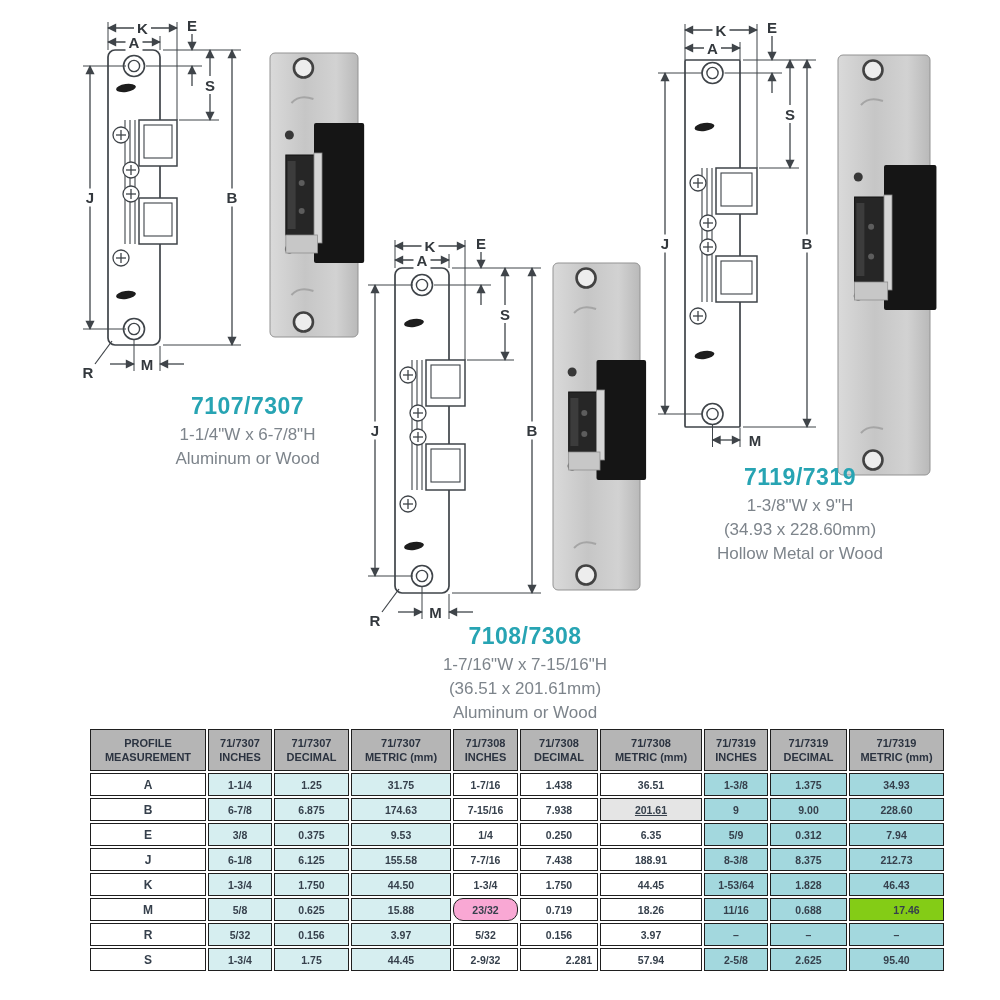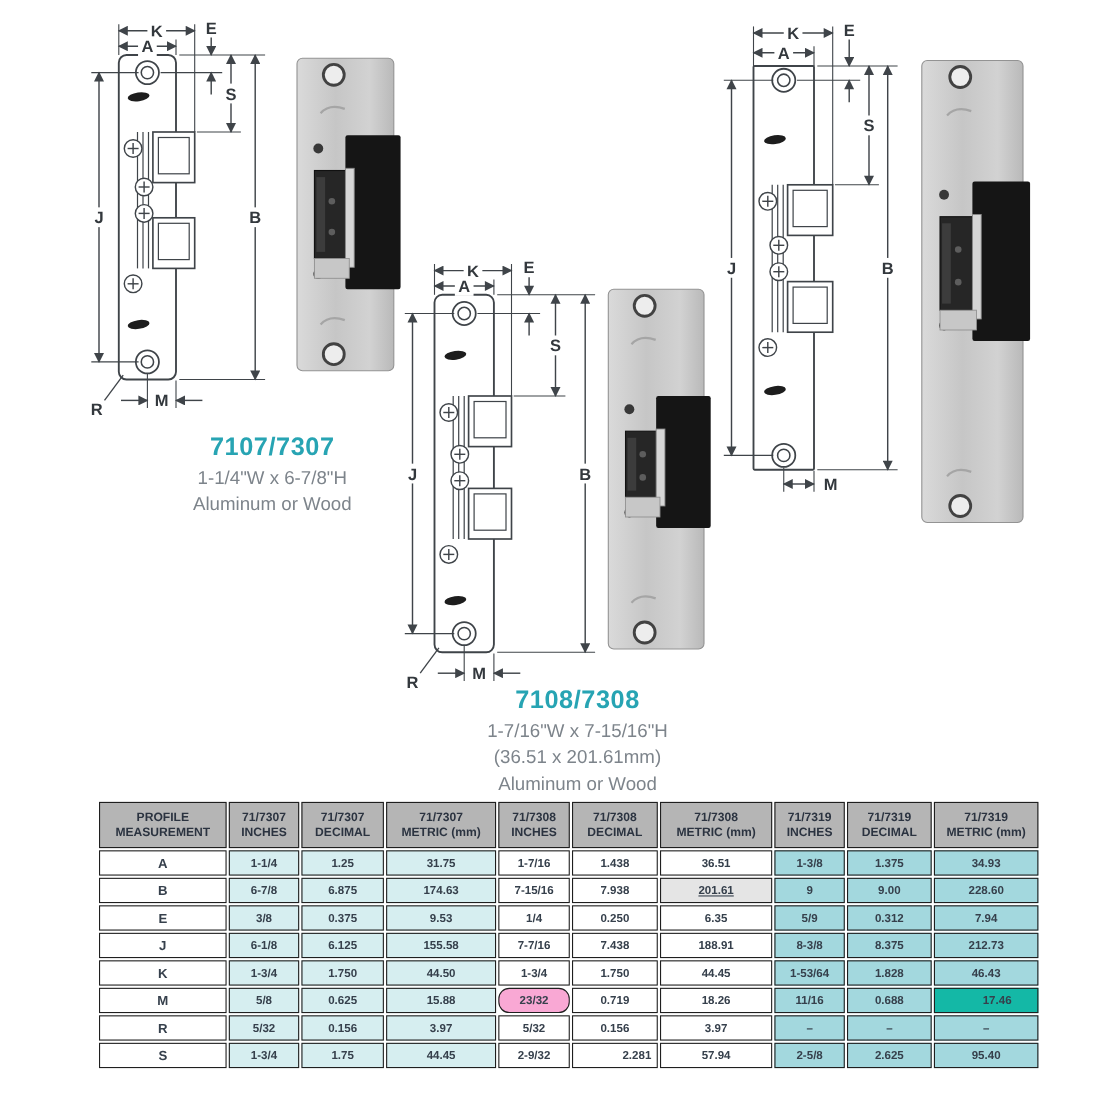--- a/index.html
+++ b/index.html
@@ -342,20 +342,26 @@
     <div class="line" style="color: rgb(125, 132, 139);">Aluminum or Wood</div>
   </div>
 
   <div class="caption" id="cap1">
     <div class="model" style="color: rgb(39, 164, 179);">7108/7308</div>
     <div class="line" style="color: rgb(125, 132, 139);">1-7/16"W x 7-15/16"H</div>
     <div class="line" style="color: rgb(125, 132, 139);">(36.51 x 201.61mm)</div>
     <div class="line" style="color: rgb(125, 132, 139);">Aluminum or Wood</div>
   </div>
 
+  <div class="caption" id="cap2">
+    <div class="model" style="color: rgb(39, 164, 179);">7119/7319</div>
+    <div class="line" style="color: rgb(125, 132, 139);">1-3/8"W x 9"H</div>
+    <div class="line" style="color: rgb(125, 132, 139);">(34.93 x 228.60mm)</div>
+    <div class="line" style="color: rgb(125, 132, 139);">Hollow Metal or Wood</div>
+  </div>
 
   <table class="spec" id="spec-table">
       <colgroup>
         <col style="width: 116px;">
         <col style="width: 64px;">
         <col style="width: 75px;">
         <col style="width: 100px;">
         <col style="width: 65px;">
         <col style="width: 78px;">
         <col style="width: 102px;">
@@ -471,21 +477,21 @@
         <tr>
           <td style="background: rgb(255, 255, 255); color: rgb(54, 64, 76); font-size: 12px; font-weight: 700;">M</td>
           <td style="background: rgb(214, 238, 240); color: rgb(54, 64, 76);">5/8</td>
           <td style="background: rgb(214, 238, 240); color: rgb(54, 64, 76);">0.625</td>
           <td style="background: rgb(214, 238, 240); color: rgb(54, 64, 76);">15.88</td>
           <td style="background: #f9a8d4; color: rgb(54, 64, 76); border-radius: 10px;">23/32</td>
           <td style="background: rgb(255, 255, 255); color: rgb(54, 64, 76);">0.719</td>
           <td style="background: rgb(255, 255, 255); color: rgb(54, 64, 76);">18.26</td>
           <td style="background: rgb(163, 216, 222); color: rgb(54, 64, 76);">11/16</td>
           <td style="background: rgb(163, 216, 222); color: rgb(54, 64, 76);">0.688</td>
-          <td style="background: #14b8a6; color: rgb(54, 64, 76); padding-left: 21px;">17.46</td>
+          <td style="background: #84cc16; color: rgb(54, 64, 76); padding-left: 21px;">17.46</td>
         </tr>
         <tr>
           <td style="background: rgb(255, 255, 255); color: rgb(54, 64, 76); font-size: 12px; font-weight: 700;">R</td>
           <td style="background: rgb(214, 238, 240); color: rgb(54, 64, 76);">5/32</td>
           <td style="background: rgb(214, 238, 240); color: rgb(54, 64, 76);">0.156</td>
           <td style="background: rgb(214, 238, 240); color: rgb(54, 64, 76);">3.97</td>
           <td style="background: rgb(255, 255, 255); color: rgb(54, 64, 76);">5/32</td>
           <td style="background: rgb(255, 255, 255); color: rgb(54, 64, 76);">0.156</td>
           <td style="background: rgb(255, 255, 255); color: rgb(54, 64, 76);">3.97</td>
           <td style="background: rgb(163, 216, 222); color: rgb(54, 64, 76);">–</td>

